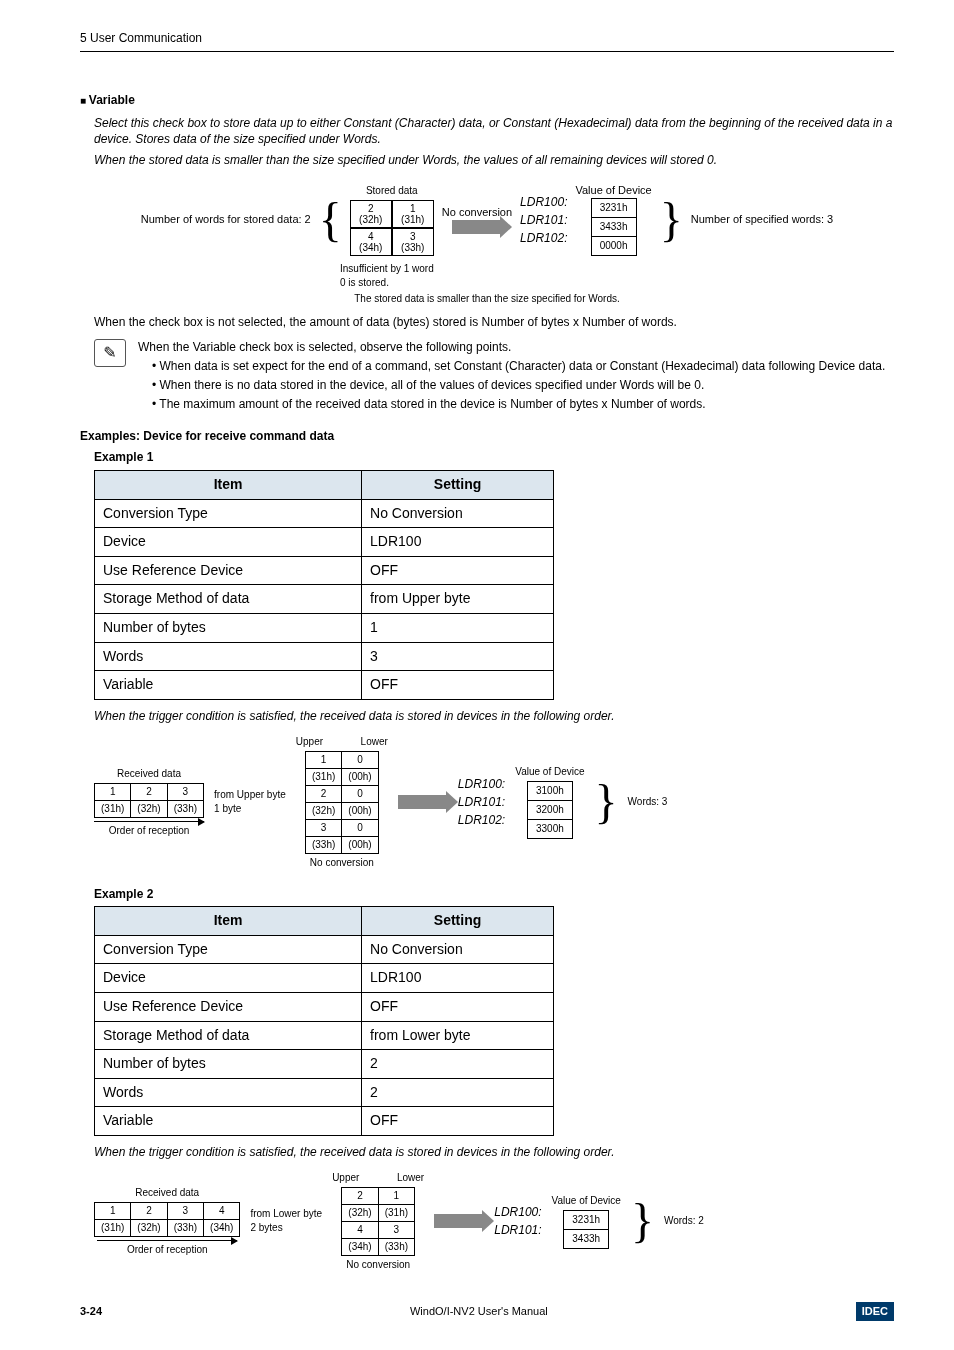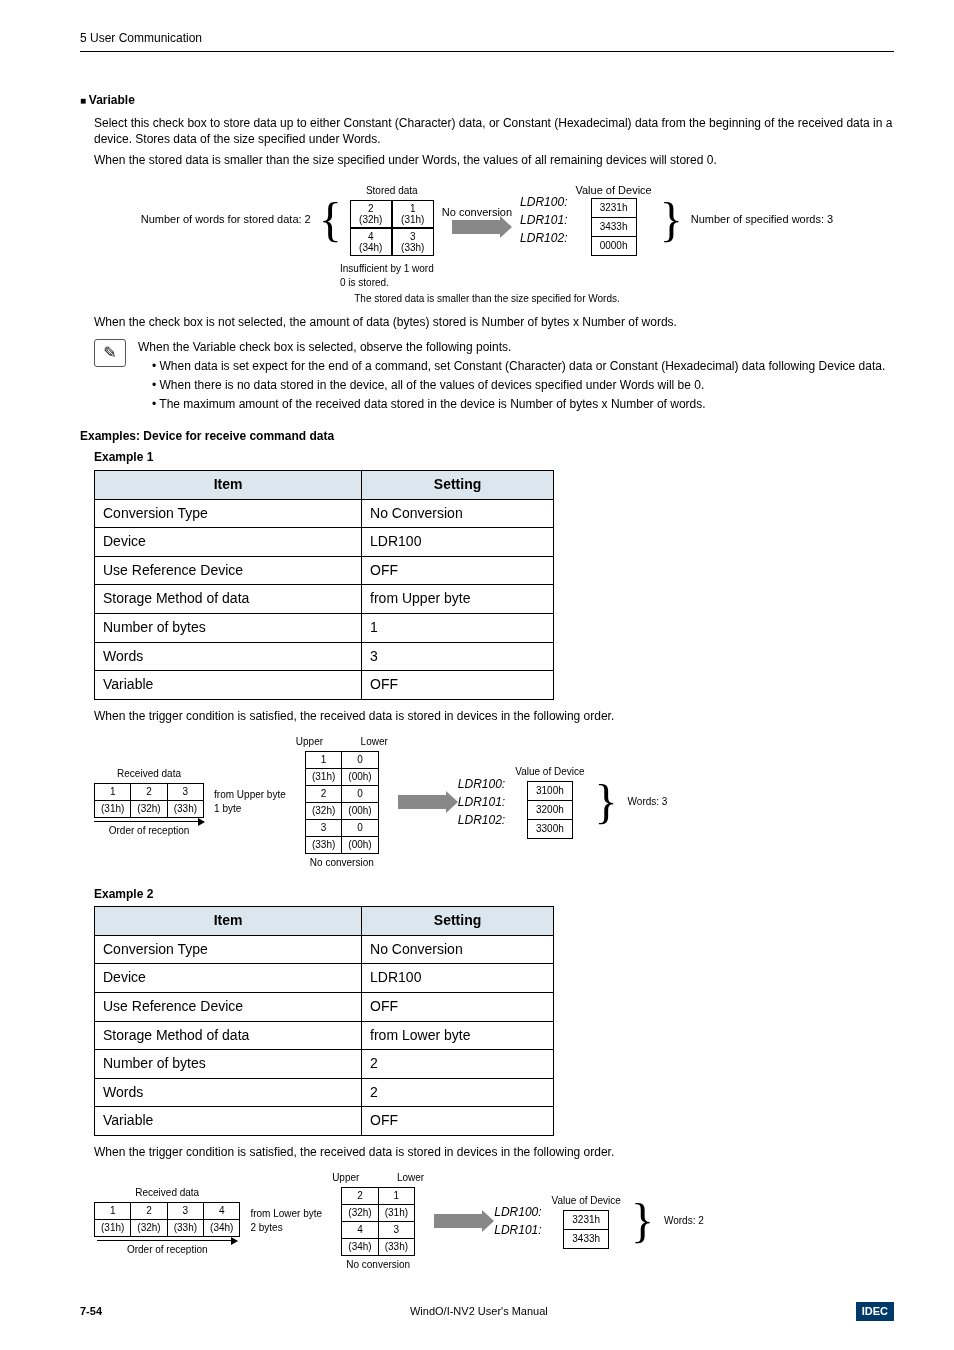--- a/index.html
+++ b/index.html
@@ -28,20 +28,21 @@
     margin-bottom: 6px;
   }
   .section-bullet::before {
     content: "■ ";
     font-size: 10px;
   }
   .body-text {
     margin-left: 14px;
     margin-bottom: 4px;
     font-size: 12px;
+    font-style: italic;
   }
   .figure-container {
     margin: 14px 0 6px 0;
     display: flex;
     justify-content: center;
   }
   .figure1 {
     display: flex;
     align-items: center;
     gap: 8px;
@@ -533,16 +534,16 @@
             <td>3433h</td>
           </tr>
     </tbody>
       </table>
   </div>
   <span class="brace-right">}</span>
   <div>Words: 2</div>
 </div>
 
 <div class="footer">
-  <span class="page">7-54</span>
+  <span class="page">3-24</span>
   <span>WindO/I-NV2 User's Manual</span>
   <span class="idec">IDEC</span>
 </div>
 
 </body></html>

